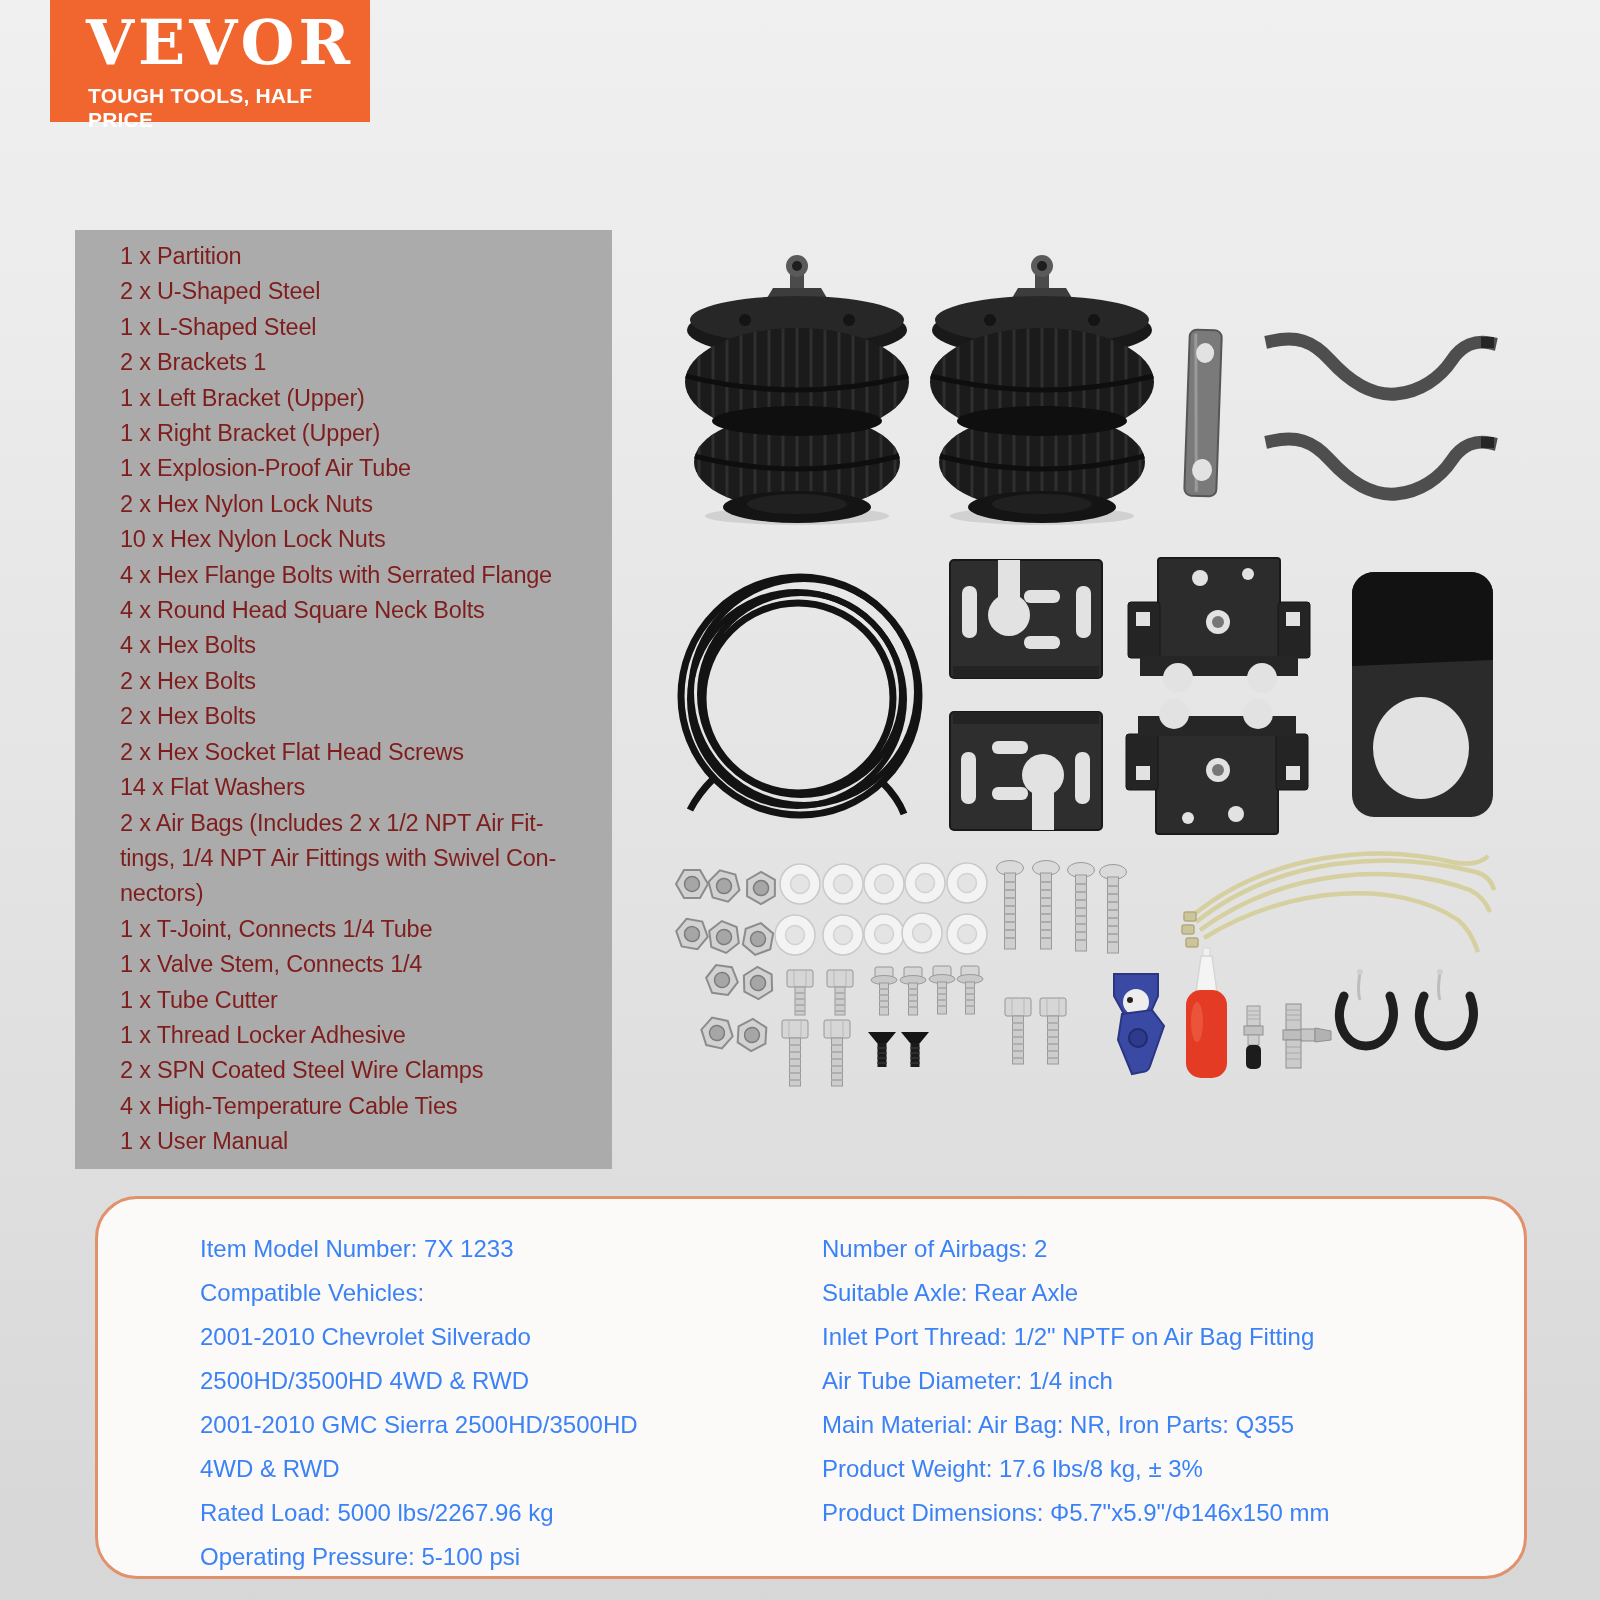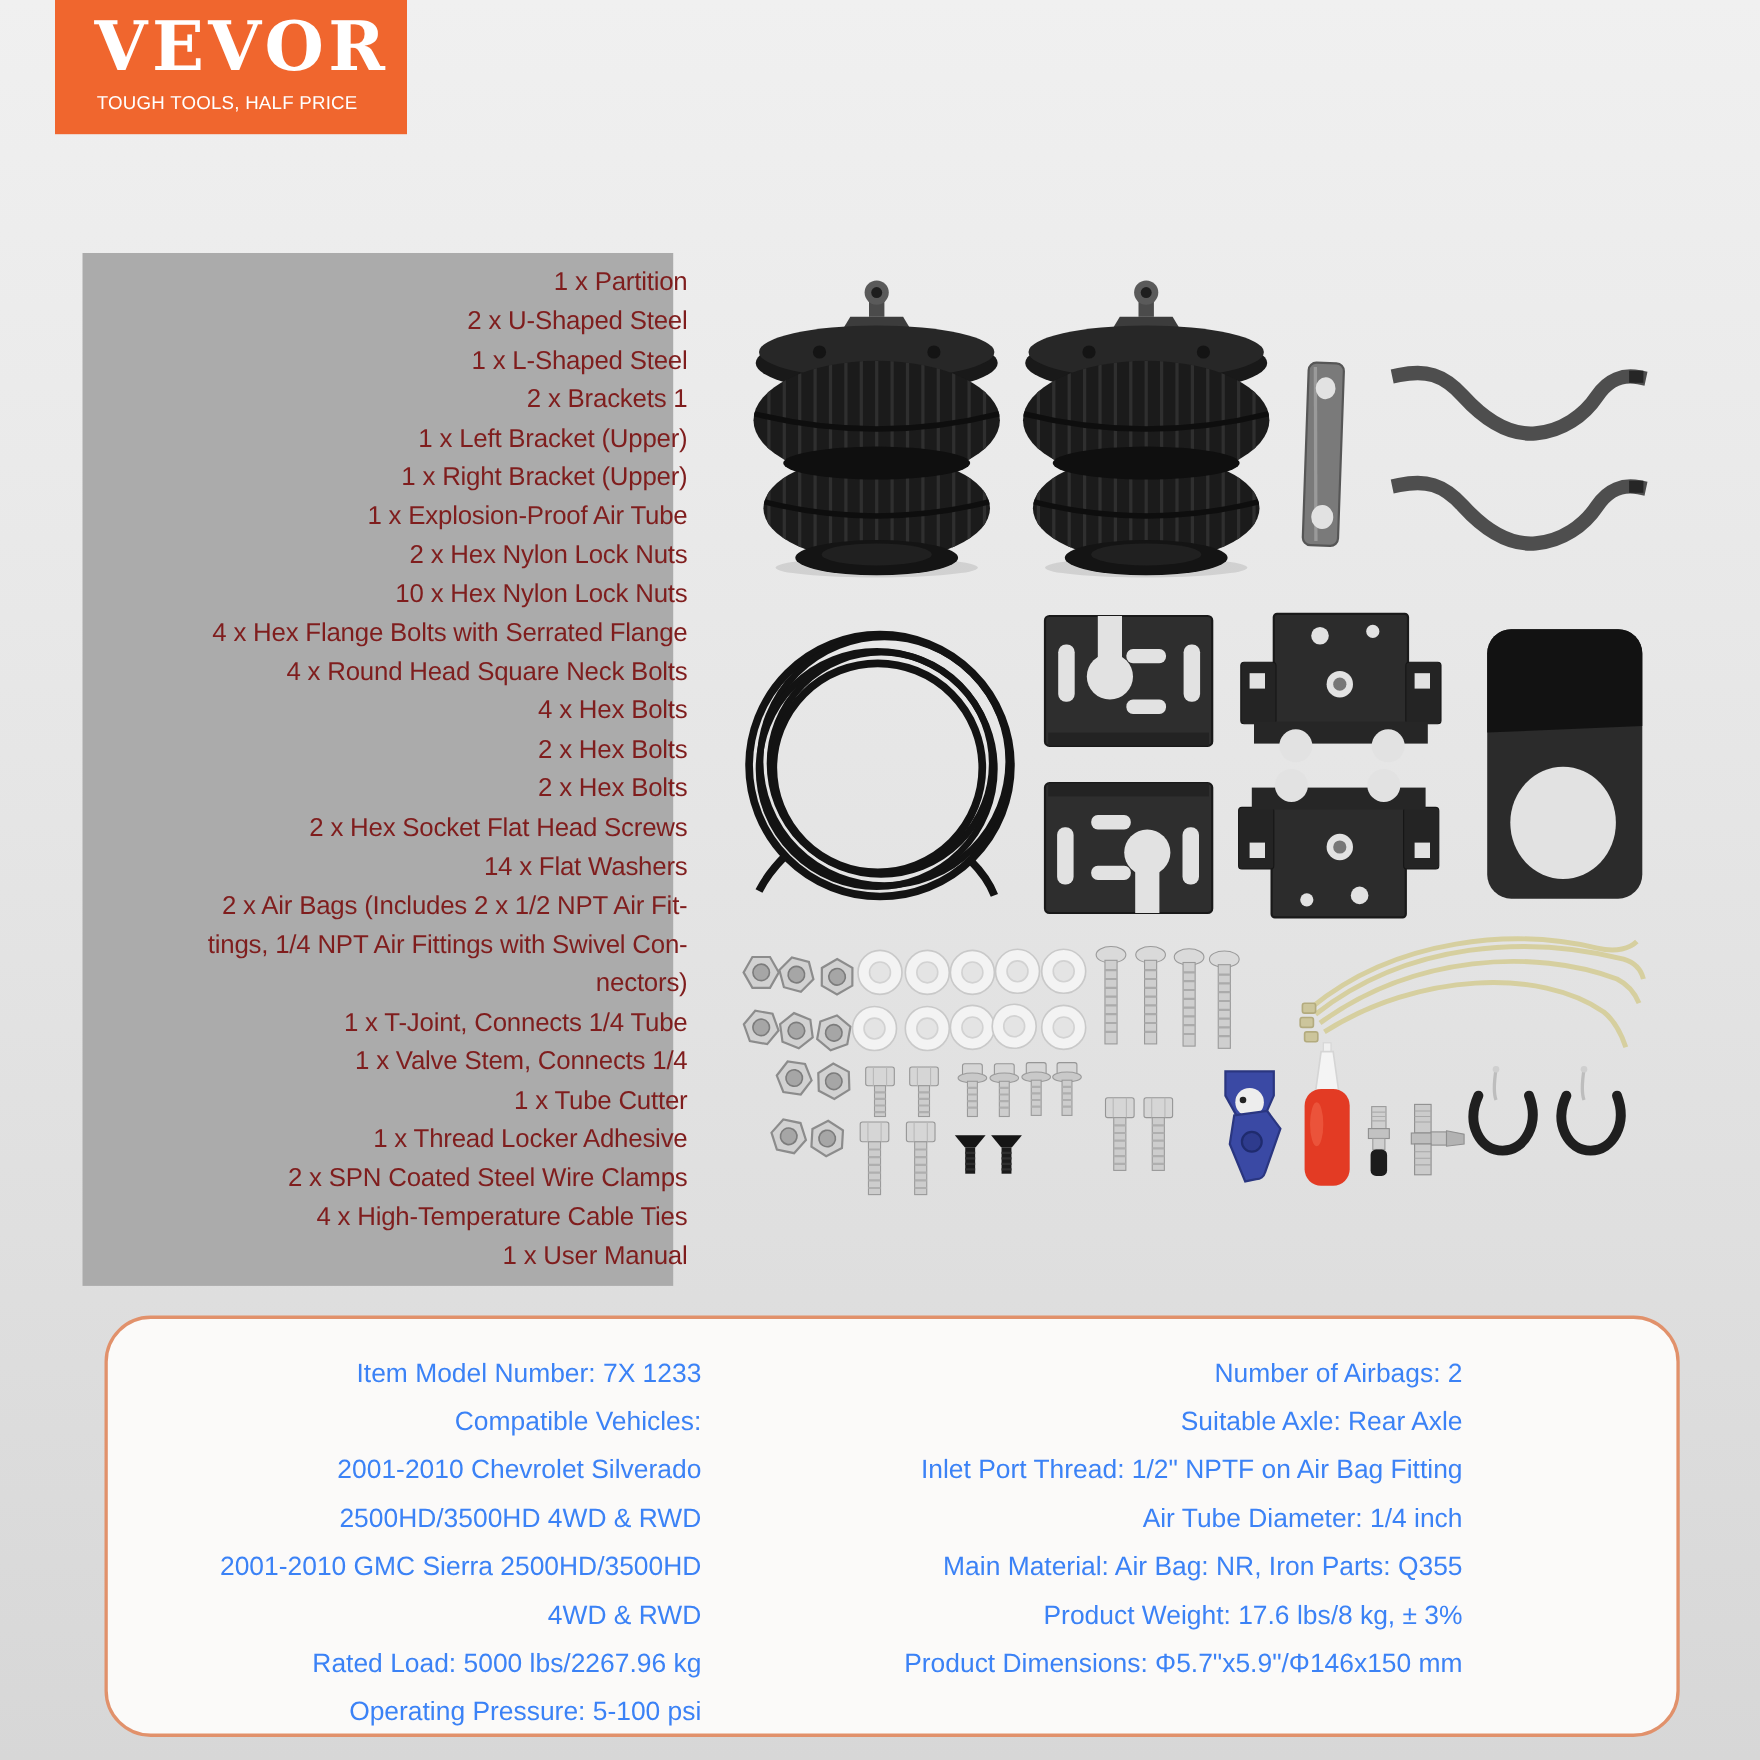--- a/index.html
+++ b/index.html
@@ -4,34 +4,33 @@
 <style>
   html,body{margin:0;padding:0;}
   body{
     width:1600px;height:1600px;
     font-family:"Liberation Sans",sans-serif;
     overflow:hidden;
   }
   .page{
     position:relative;width:1600px;height:1600px;
     background:linear-gradient(180deg,#F0F0F0 0%,#E8E8E8 35%,#DFDFDF 70%,#D7D7D7 100%);
-    text-align:right;
   }
   .logo{
     position:absolute;left:50px;top:0;width:320px;height:122px;
     background:#F0662E;color:#FFFFFF;
   }
   .brand{
     position:absolute;left:36px;top:6px;
     font-family:"DejaVu Serif",serif;font-weight:900;
     font-size:62px;letter-spacing:4px;
   }
   .tagline{
     position:absolute;left:38px;top:84px;
-    font-size:17px;font-weight:400;letter-spacing:0.2px;
+    font-size:21px;font-weight:700;letter-spacing:0.2px;
     font-family:"Liberation Sans",sans-serif;
   }
   .parts-panel{
     position:absolute;left:75px;top:230px;width:537px;height:939px;
     background:#ABABAB;
   }
   .parts-text{
     position:absolute;left:45px;top:9px;width:505px;
     color:#7f1d1d;font-size:23.5px;line-height:35.4px;
     letter-spacing:-0.2px;white-space:pre;

